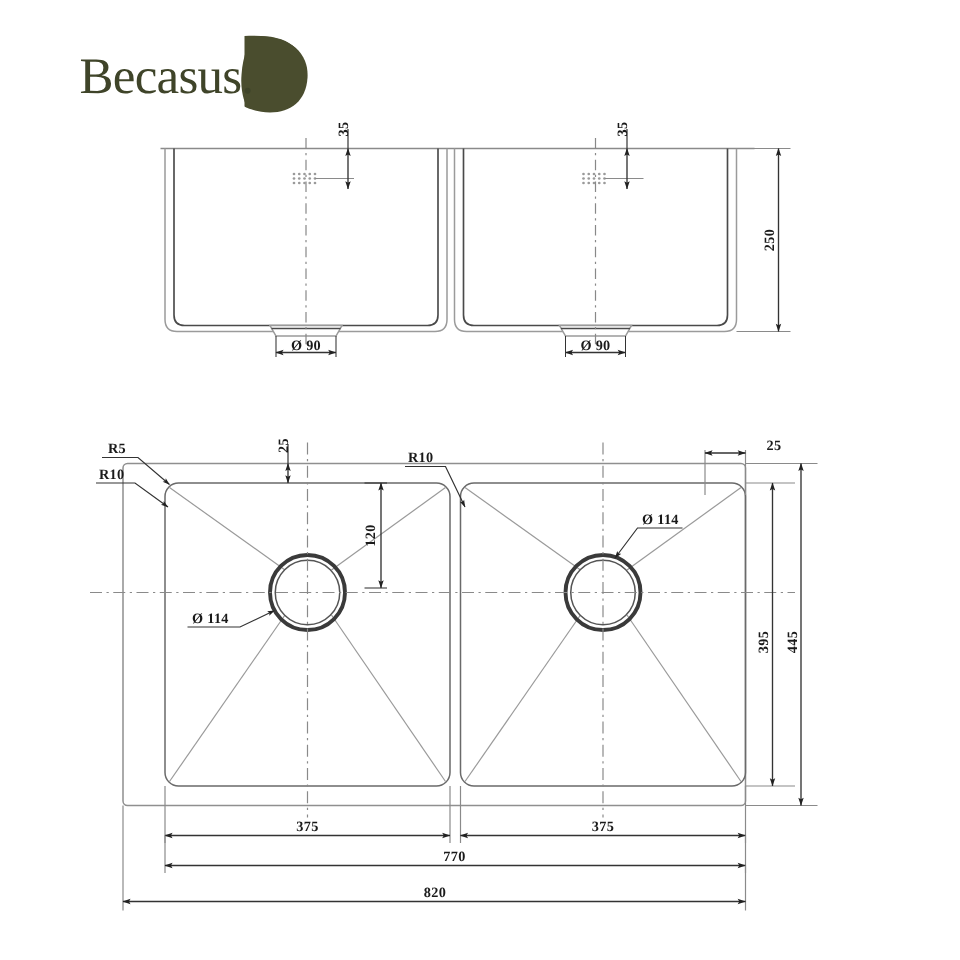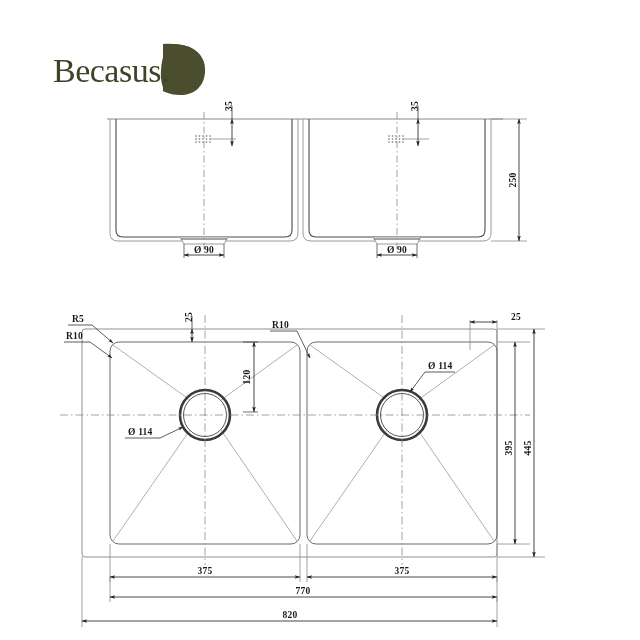--- a/index.html
+++ b/index.html
@@ -14,21 +14,20 @@
     font-family: "Liberation Serif", "DejaVu Serif", serif;
     overflow: hidden;
     position: relative;
   }
   #drawing-root {
     position: absolute;
     left: 0;
     top: 0;
     width: 640px;
     height: 591px;
-    margin-top: 20px;
   }
   svg.sheet {
     display: block;
     width: 640px;
     height: 640px;
     background: #ffffff;
   }
   .dim-text {
     font-family: "Liberation Serif", "DejaVu Serif", serif;
     font-size: 9.5px;

